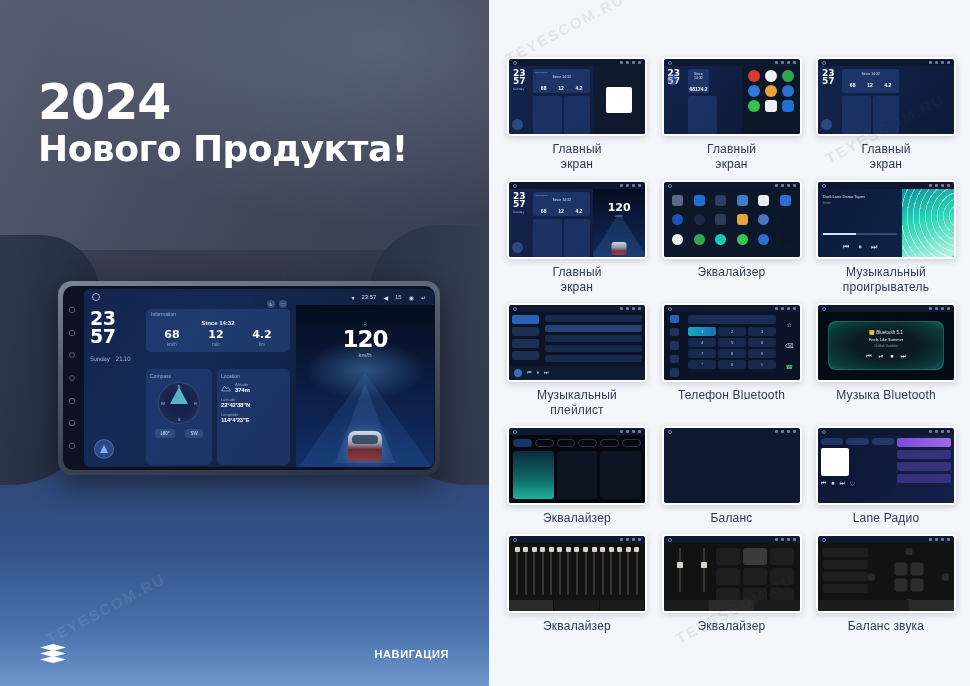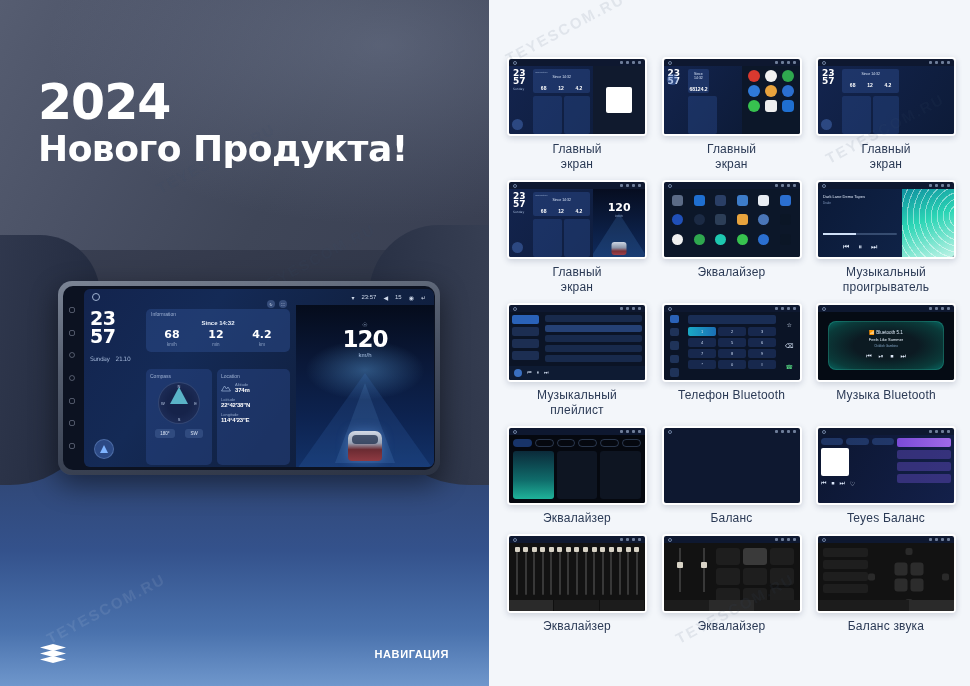--- a/index.html
+++ b/index.html
@@ -912,21 +912,21 @@
                 </div>
             </div>
             <div class="tbar">
                 <i></i>
                 <i></i>
                 <i></i>
                 <i></i>
               </div>
               <div class="hm"></div>
           </div>
-          <div class="cap"><span>Teyes Баланс</span></div>
+          <div class="cap"><span>Lane Радио</span></div>
         </div>
       </div>
 
       <div class="grow">
         <div class="cell">
           <div class="thumb">
             <div class="t-eq">
               <div class="sliders">
                 <i style="height:48px"><span></span></i>
                   <i style="height:48px"></i>

